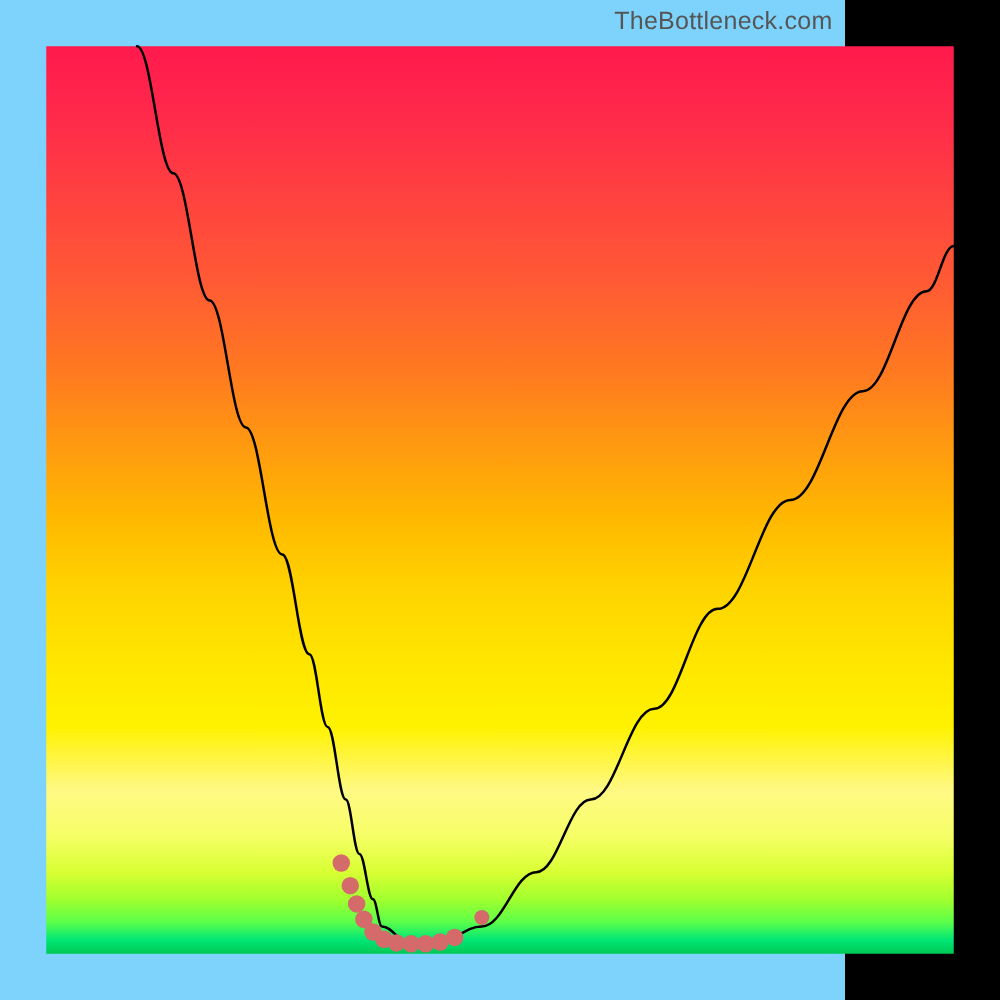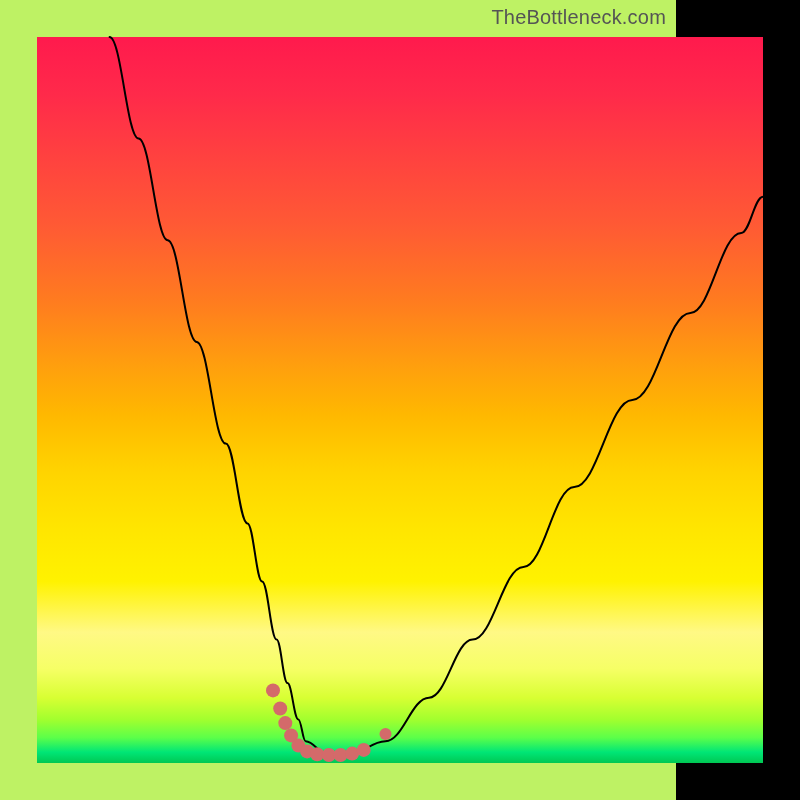--- a/index.html
+++ b/index.html
@@ -10,21 +10,21 @@
     background: #000;
     overflow: hidden;
     font-family: Arial, Helvetica, sans-serif;
   }
   .frame {
     position: absolute;
     left: 0;
     top: 0;
     width: 676px;
     height: 800px;
-    background: #bef264;
+    background: #7dd3fc;
   }
   .plot-area {
     position: absolute;
     left: 37px;
     top: 37px;
     width: 726px;
     height: 726px;
     
     background: linear-gradient(to bottom,
       #ff1a4d 0%,

